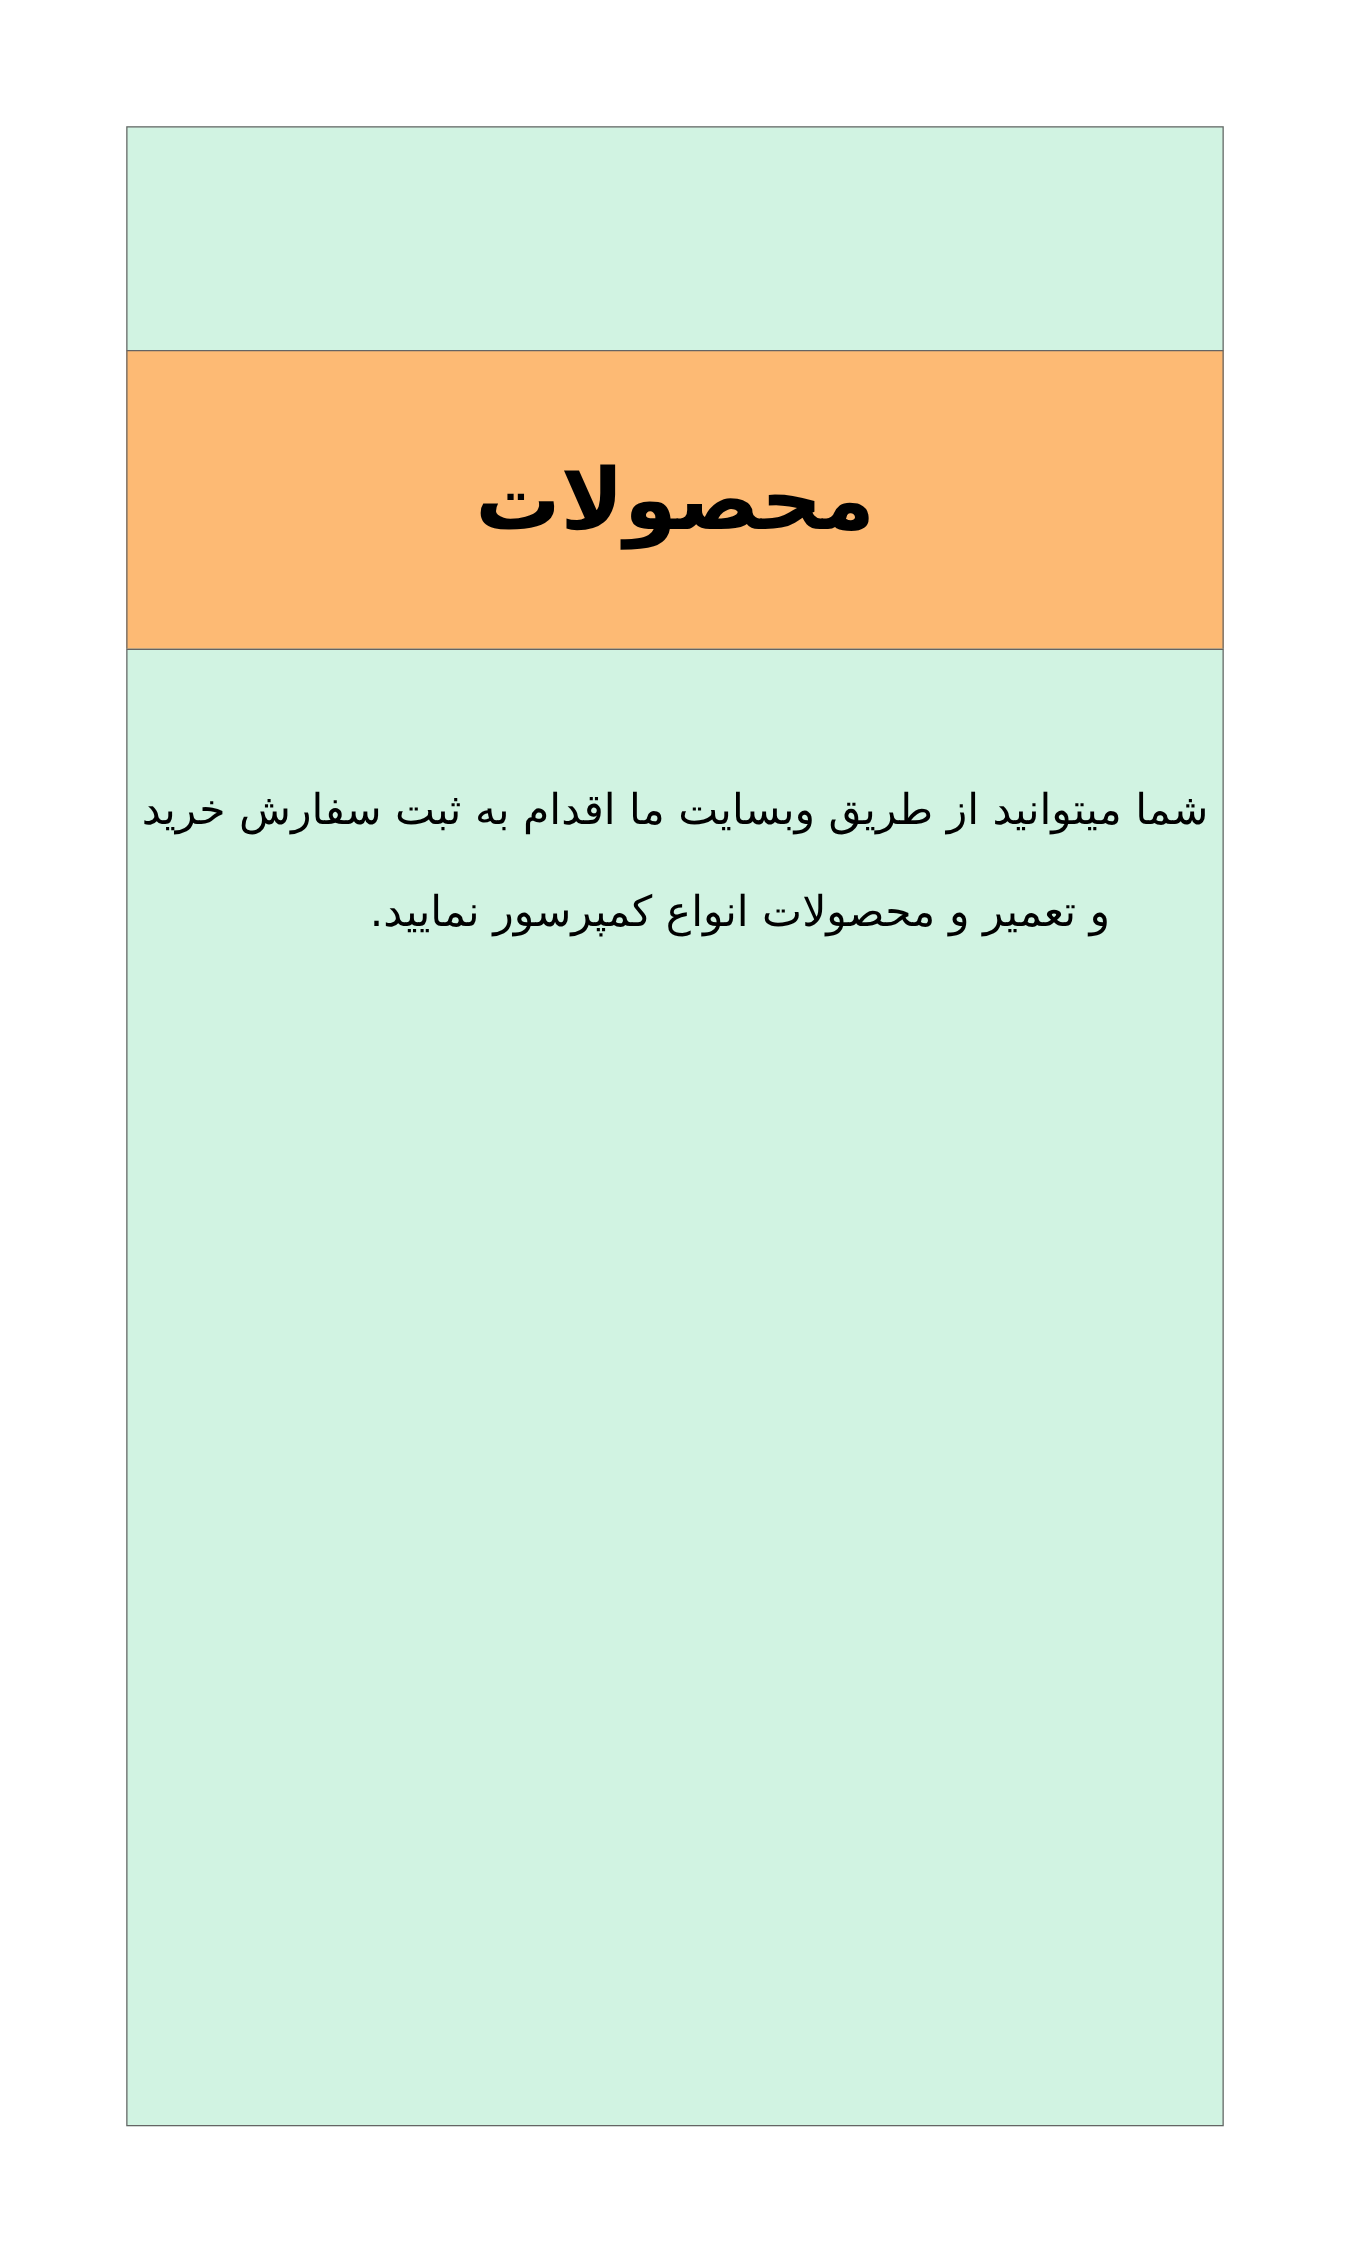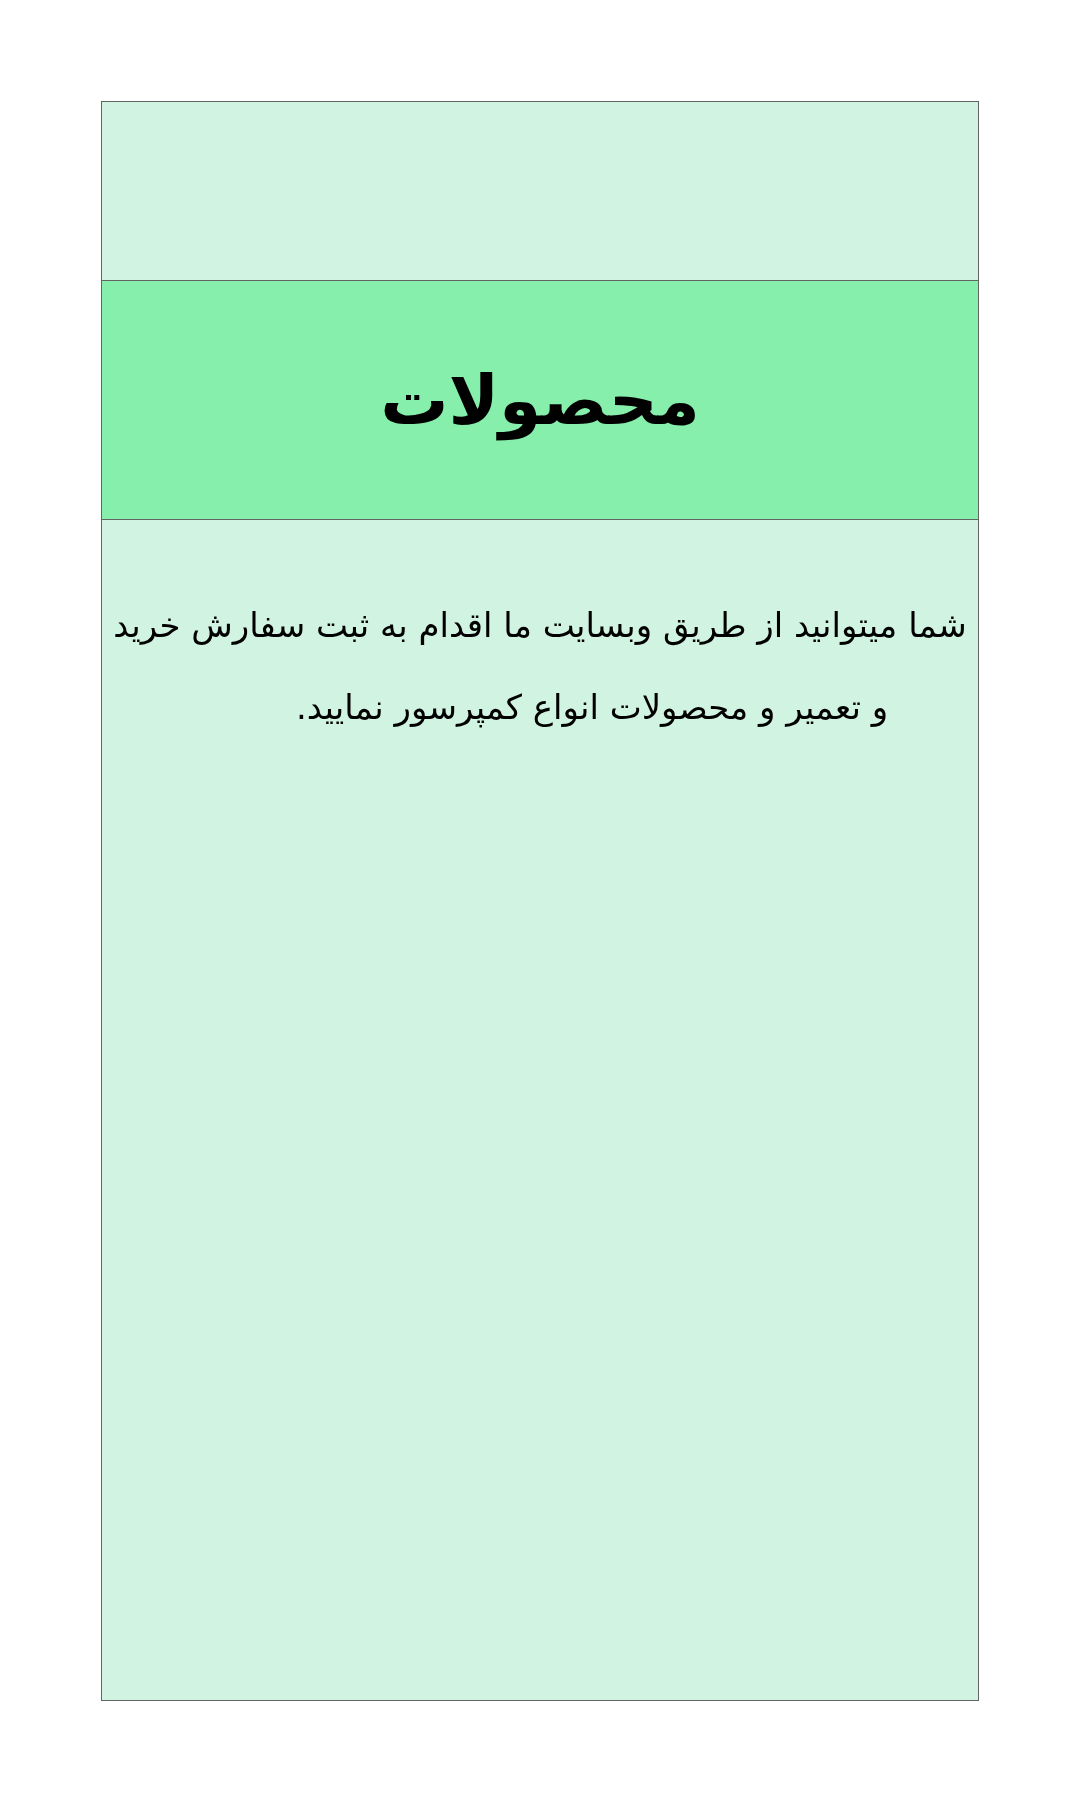--- a/index.html
+++ b/index.html
@@ -28,36 +28,36 @@
     width: 100%;
   }
   .section + .section {
     margin-top: -1px; 
   }
   .section-banner {
     height: 180px;
   }
   .section-title {
     height: 240px;
-    background: #86efac;
+    background: #fdba74;
     display: flex;
     align-items: center;
     justify-content: center;
   }
   .page-title {
     margin: 0;
     font-size: 68px;
     font-weight: bold;
     color: #000000;
     white-space: nowrap;
     letter-spacing: 0;
   }
   .section-body {
     height: 1182px;
-    padding-top: 64px;
+    padding-top: 87px;
   }
   .description {
     font-size: 34px;
     line-height: 82px;
     color: #000000;
     text-align: center;
   }
   .description .line {
     white-space: nowrap;
   }

